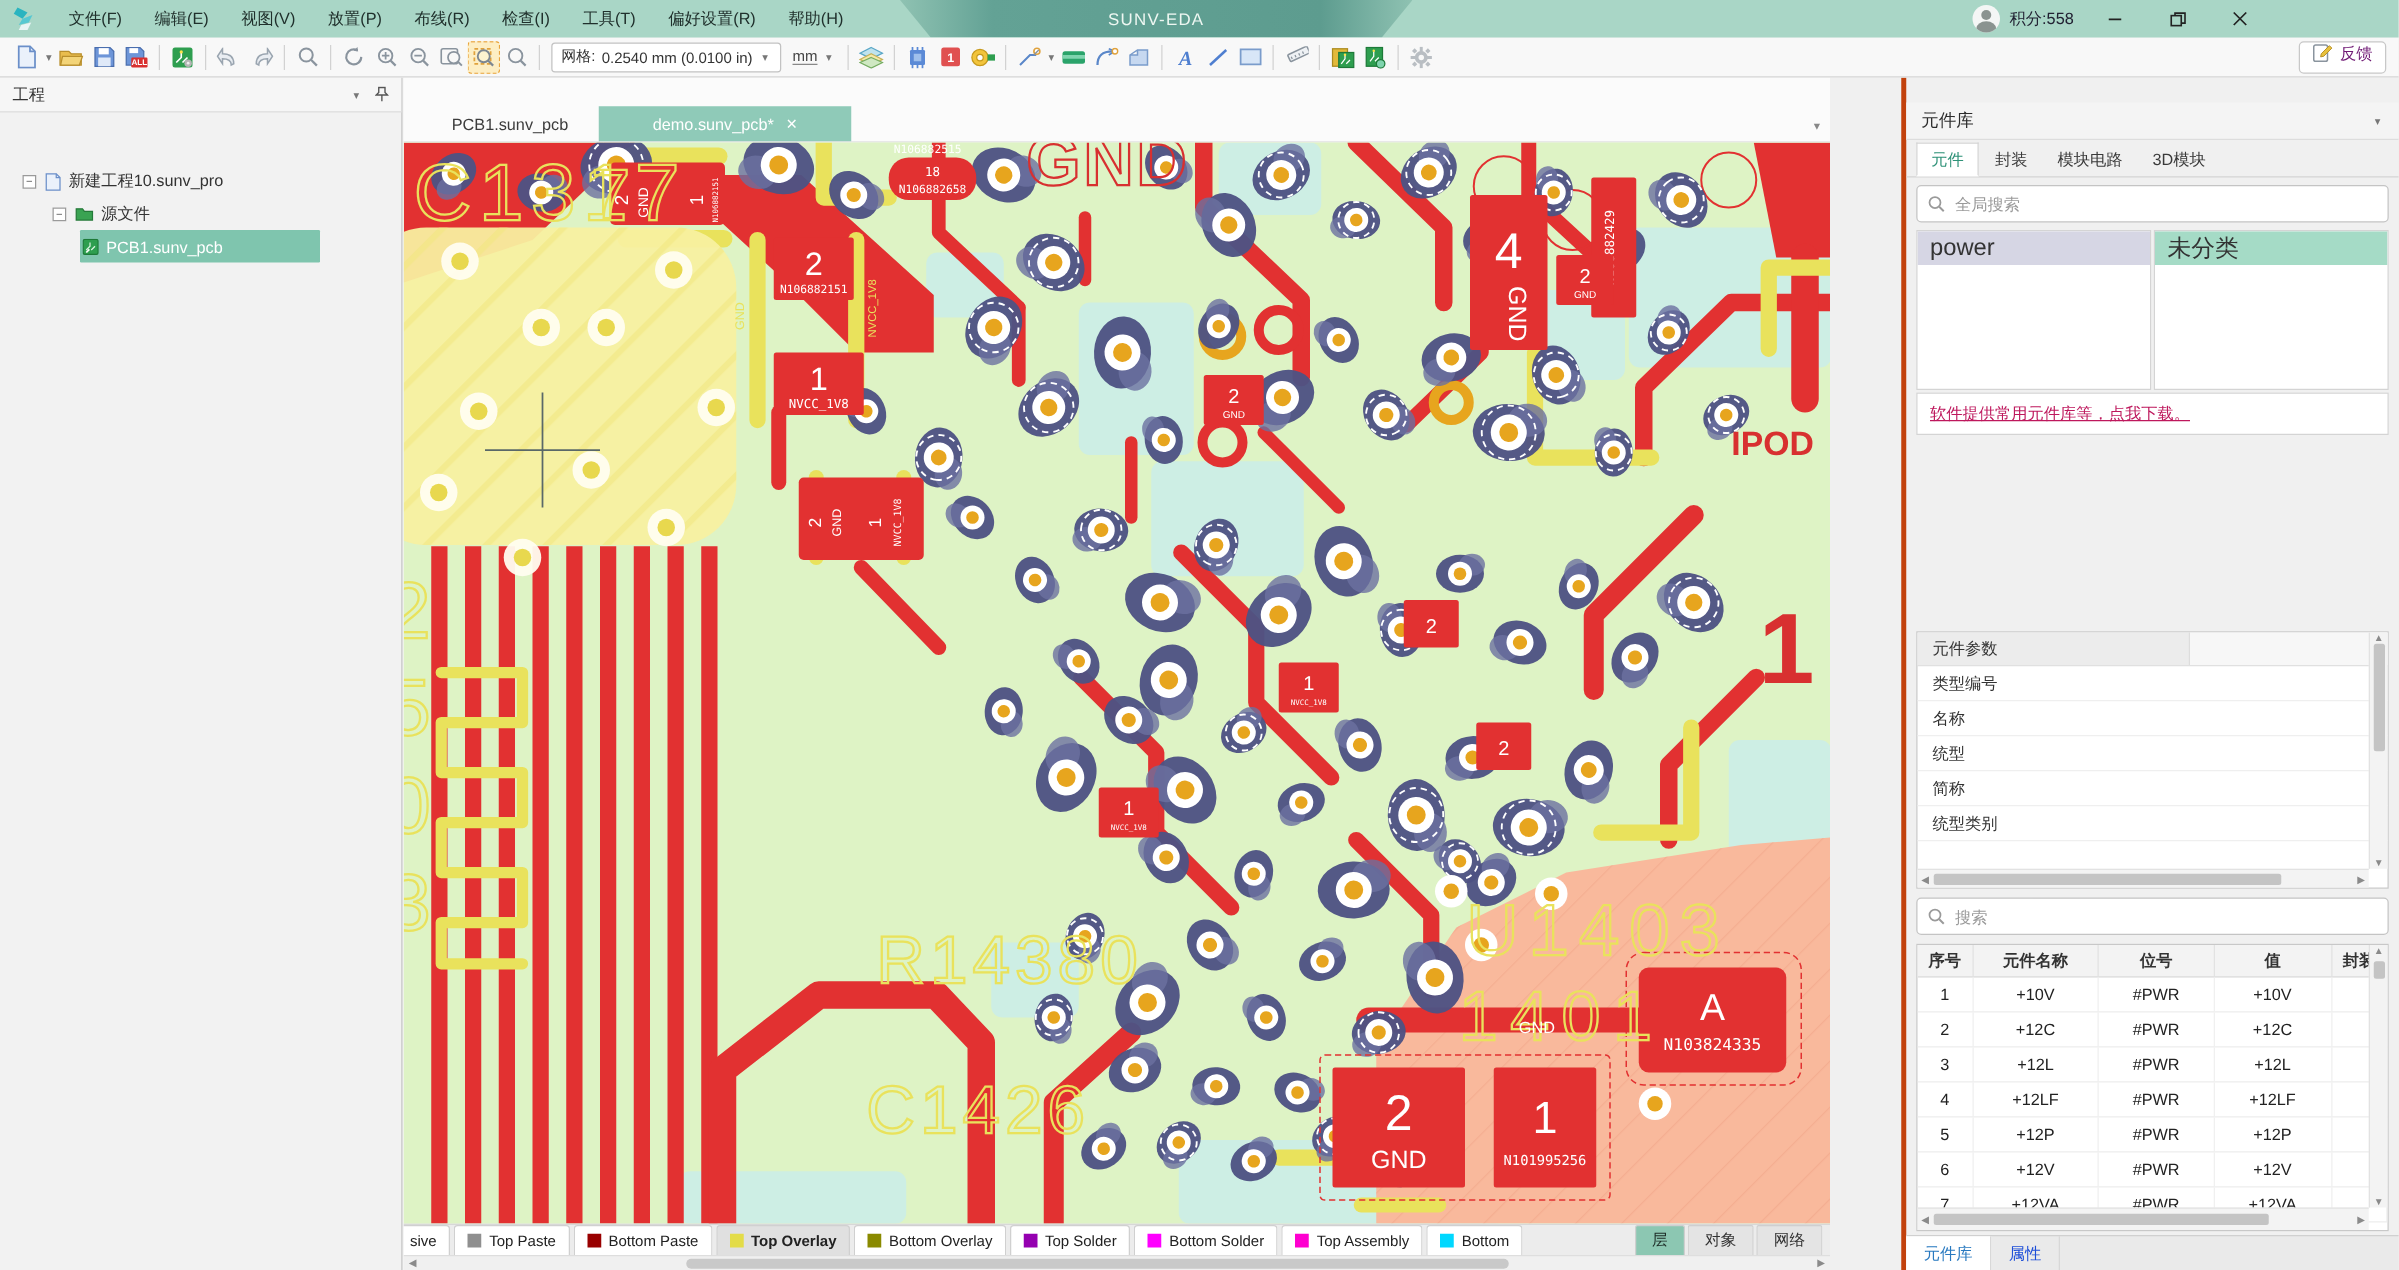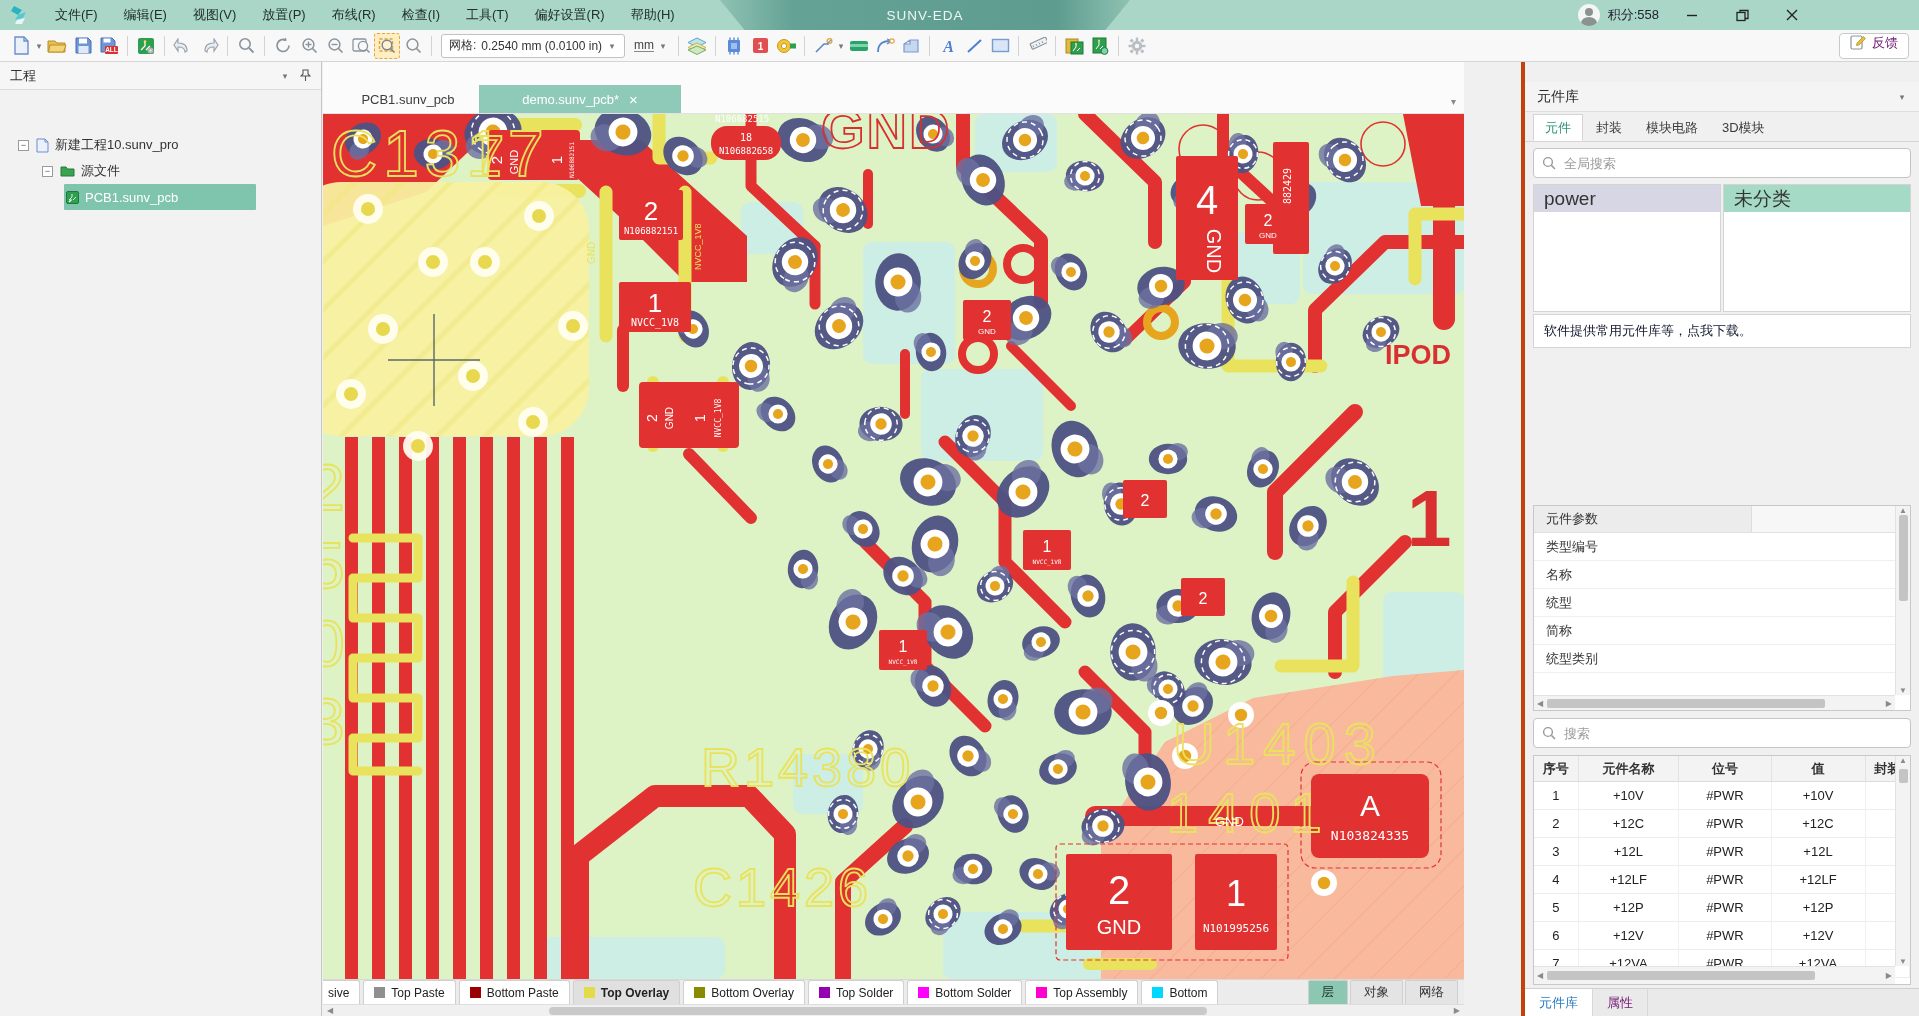--- a/index.html
+++ b/index.html
@@ -87,41 +87,41 @@
     border-radius:4px;display:flex;align-items:center;padding:0 8px;gap:6px}
   .searchbox input{border:none;outline:none;flex:1;font-size:13px;font-family:"Liberation Sans",sans-serif;color:#3b82f6;background:transparent}
   .searchbox input::placeholder{color:#9a9a9a}
   .cats{position:absolute;top:122px;left:8px;right:8px;height:128px;display:flex;gap:2px}
   .catcol{flex:1;background:#fff;border:1px solid #d4d4d4;overflow:hidden}
   .catitem{height:27px;display:flex;align-items:center;padding:0 10px;font-size:19px}
   .catitem.lav{background:#d6d6e4}
   .catitem.teal{background:#a5dbc6}
   .linkbox{position:absolute;top:252px;left:8px;right:8px;height:34px;background:#fff;border:1px solid #d4d4d4;
     display:flex;align-items:center;padding:0 10px}
-  .linkbox span{font-size:13px;color:#0f172a;}
+  .linkbox span{font-size:13px;color:#be185d;text-decoration:underline}
   .params{position:absolute;top:443px;left:8px;right:8px;height:206px;background:#fff;border:1px solid #c8c8c8}
   .phead{height:27px;display:flex;border-bottom:1px solid #e0e0e0}
   .phead .c1{width:218px;background:#ececec;display:flex;align-items:center;padding:0 12px;border-right:1px solid #ddd}
   .phead .c2{flex:1;background:#f7f7f7}
   .prow{height:28px;display:flex;align-items:center;padding:0 12px;border-bottom:1px solid #efefef;font-size:13px}
   .vsb{position:absolute;top:0;right:0;bottom:15px;width:15px;background:#f3f3f3;border-left:1px solid #e2e2e2;
     display:flex;flex-direction:column;align-items:center;font-size:8px;color:#8a8a8a}
   .vsb .vthumb{width:9px;background:#c4c4c4;border-radius:2px}
   .vsb .sp{flex:1}
   .hsb{position:absolute;left:0;right:15px;bottom:0;height:15px;background:#f3f3f3;border-top:1px solid #e2e2e2;
     display:flex;align-items:center;font-size:8px;color:#8a8a8a;padding:0 3px}
   .hsb .hthumb2{height:9px;background:#c4c4c4;border-radius:2px;margin:0 4px}
   .ctable{position:absolute;top:693px;left:8px;right:8px;height:230px;background:#fff;border:1px solid #c8c8c8;overflow:hidden}
   .thead{height:26px;display:flex;background:#f3f3f3;border-bottom:1px solid #dcdcdc;font-weight:bold;color:#333}
   .thead div{display:flex;align-items:center;justify-content:center;border-right:1px solid #e2e2e2;font-size:13px}
   .trowt{height:28px;display:flex;border-bottom:1px solid #ededed}
   .trowt div{display:flex;align-items:center;justify-content:center;border-right:1px solid #f0f0f0;font-size:13px;color:#222}
   .rbtabs{position:absolute;bottom:0;left:0;right:0;height:28px;background:#eaeaea;border-top:1px solid #d0d0d0;
     display:flex;align-items:stretch;padding-left:0}
-  .rbtab{padding:0 14px;display:flex;align-items:center;font-size:13px;color:#701a75;border-right:1px solid #d8d8d8}
+  .rbtab{padding:0 14px;display:flex;align-items:center;font-size:13px;color:#1d4ed8;border-right:1px solid #d8d8d8}
   .rbtab.active{background:#fff;color:#2879c0}
 </style>
 </head>
 <body>
 
 <div class="titlebar">
   <svg class="logo" viewBox="0 0 26 22">
     <path d="M6 2 L14 6 L10 11 L3 7 Z" fill="#2ab4c0"></path>
     <path d="M10 11 L18 8 L15 14 L7 16 Z" fill="#57c8d2"></path>
     <path d="M9 16 L17 14 L14 20 L7 20 Z" fill="#e8f4f5"></path>

